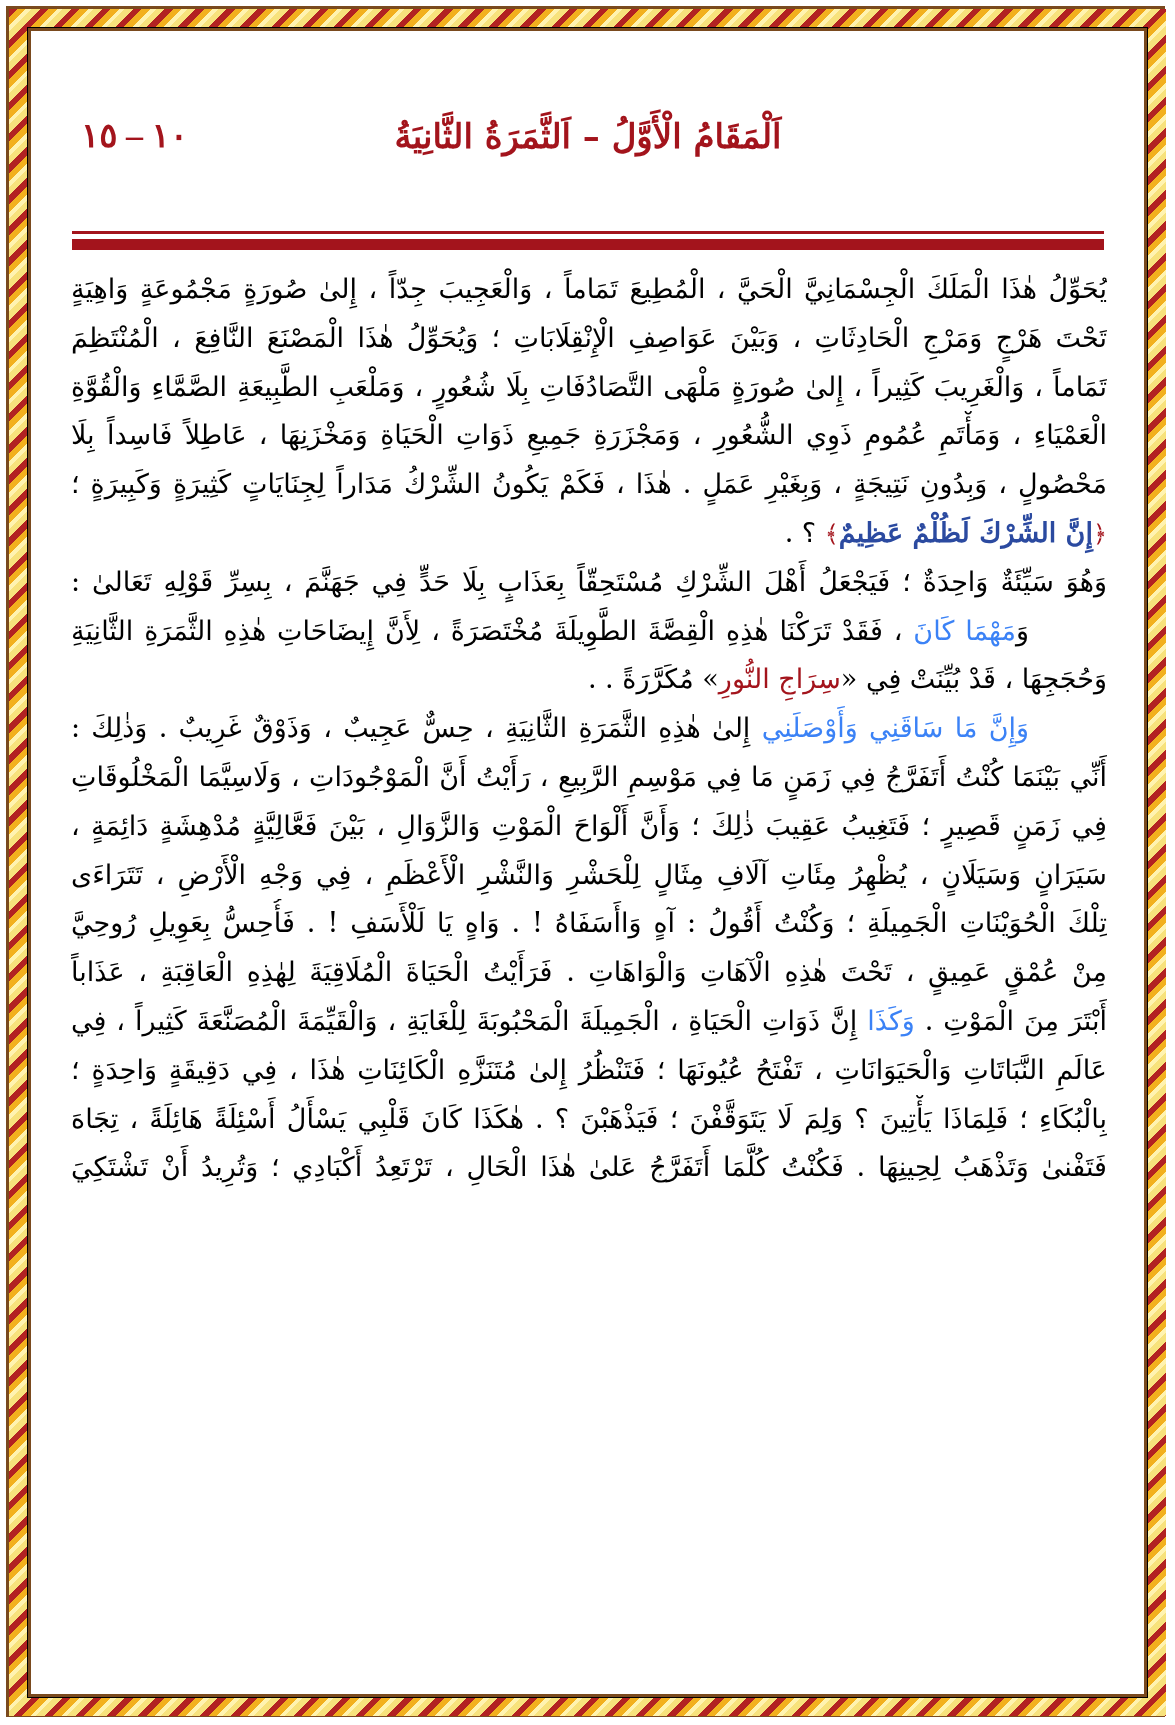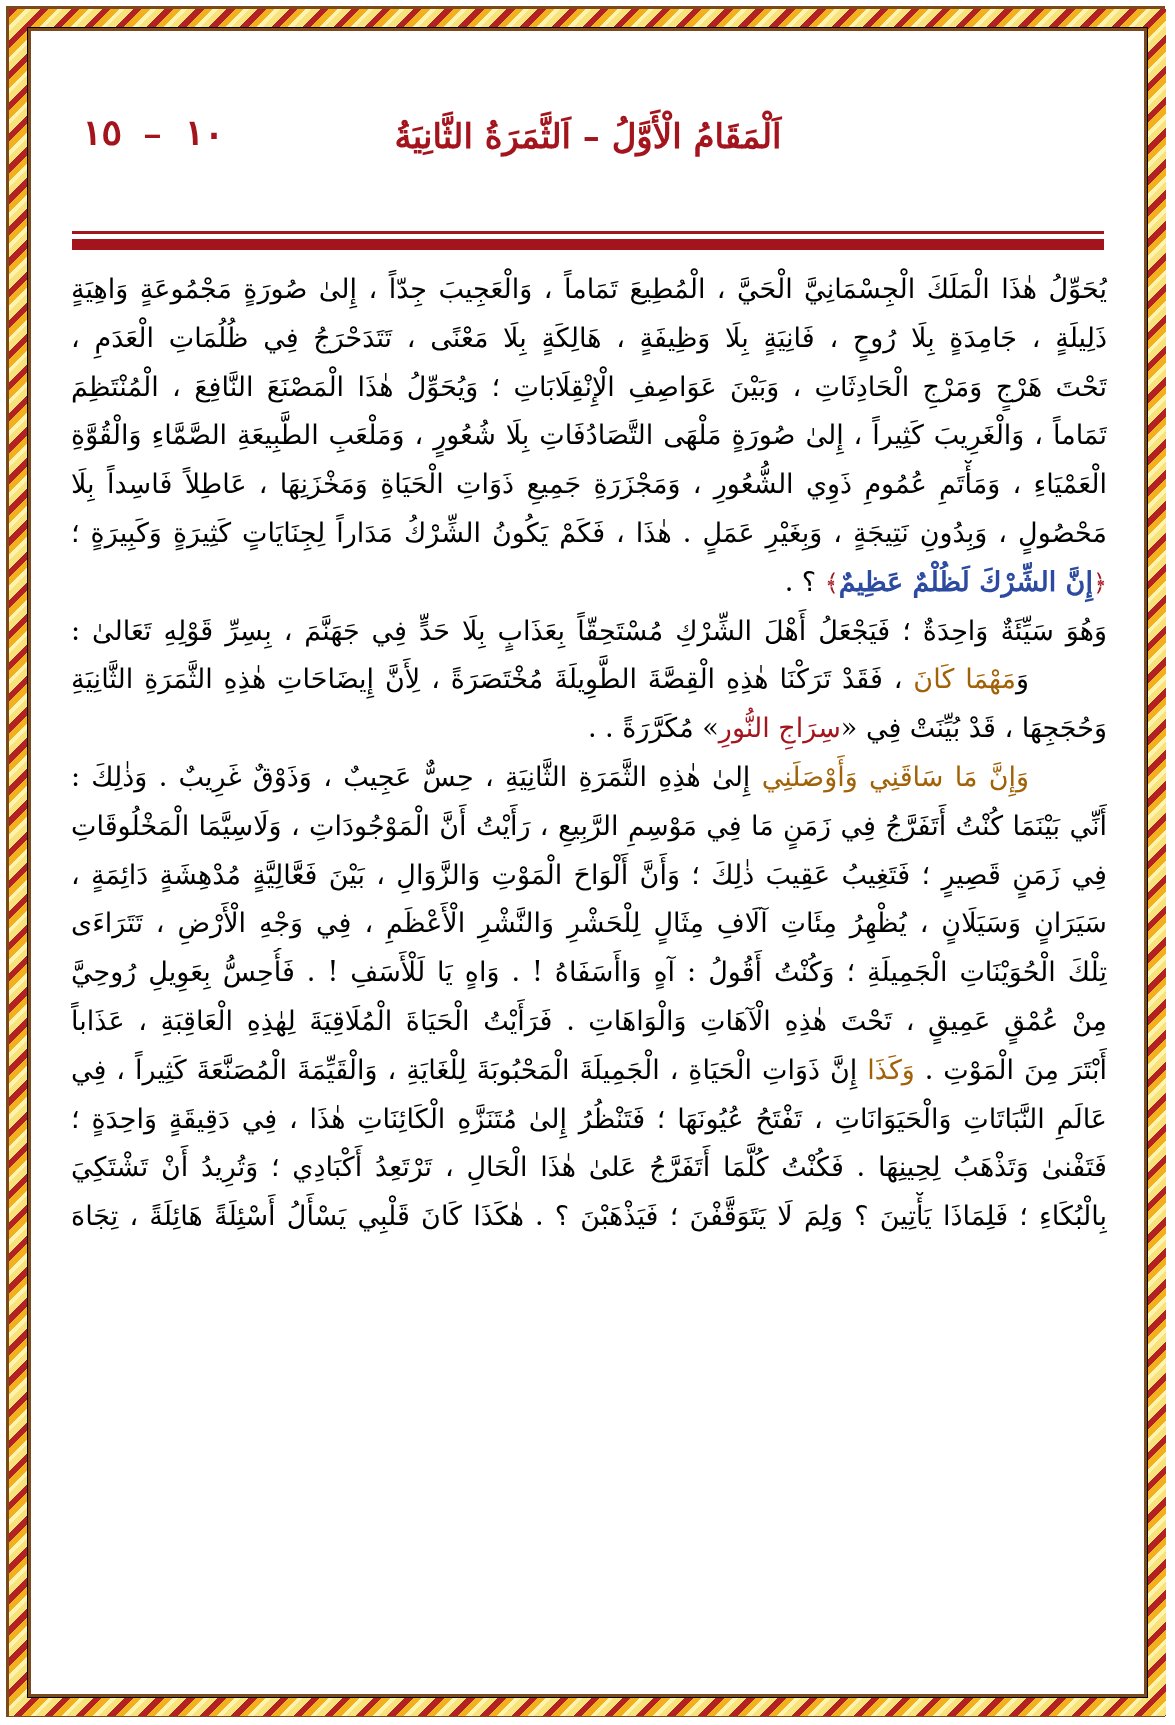--- a/index.html
+++ b/index.html
@@ -69,21 +69,21 @@
     }
     .header-pagenum {
       position: absolute;
       left: 8px;
       top: 0;
       direction: rtl;
       color: #a3141c;
       font-size: 34px;
       font-weight: bold;
       line-height: 70px;
-      font-family: Liberation Mono, monospace;
+      font-family: Liberation Serif, serif;
     }
     .rule-thin {
       position: absolute;
       left: 41px;
       top: 200px;
       width: 1032px;
       height: 3px;
       background: #a3141c;
     }
     .rule-thick {
@@ -114,21 +114,21 @@
       overflow: hidden;
       text-align: justify;
       text-align-last: justify;
     }
     .line.last {
       text-align-last: right;
     }
     .indent {
       padding-right: 78px;
     }
-    .red { color: #a16207; }
+    .red { color: #3b82f6; }
     .verse {
       color: #2b4aa0;
       font-weight: bold;
     }
     .verse-bracket {
       color: #a3141c;
       font-size: 24px;
     }
     .quote-title { color: #a3141c; }
   </style>
@@ -144,21 +144,20 @@
   <div class="header">
     <div class="header-title">اَلْمَقَامُ الْأَوَّلُ – اَلثَّمَرَةُ الثَّانِيَةُ</div>
     <div class="header-pagenum">١٠ – ١٥</div>
   </div>
   <div class="rule-thin"></div>
   <div class="rule-thick"></div>
 
   <div class="body-text">
 
     <span class="line">يُحَوِّلُ هٰذَا الْمَلَكَ الْجِسْمَانِيَّ الْحَيَّ ، الْمُطِيعَ تَمَاماً ، وَالْعَجِيبَ جِدّاً ، إِلىٰ صُورَةٍ مَجْمُوعَةٍ وَاهِيَةٍ</span>
-    <span class="line">ذَلِيلَةٍ ، جَامِدَةٍ بِلَا رُوحٍ ، فَانِيَةٍ بِلَا وَظِيفَةٍ ، هَالِكَةٍ بِلَا مَعْنًى ، تَتَدَحْرَجُ فِي ظُلُمَاتِ الْعَدَمِ ،</span>
     <span class="line">تَحْتَ هَرْجٍ وَمَرْجِ الْحَادِثَاتِ ، وَبَيْنَ عَوَاصِفِ الْإِنْقِلَابَاتِ ؛ وَيُحَوِّلُ هٰذَا الْمَصْنَعَ النَّافِعَ ، الْمُنْتَظِمَ</span>
     <span class="line">تَمَاماً ، وَالْغَرِيبَ كَثِيراً ، إِلىٰ صُورَةٍ مَلْهَى التَّصَادُفَاتِ بِلَا شُعُورٍ ، وَمَلْعَبِ الطَّبِيعَةِ الصَّمَّاءِ وَالْقُوَّةِ</span>
     <span class="line">الْعَمْيَاءِ ، وَمَأْتَمِ عُمُومِ ذَوِي الشُّعُورِ ، وَمَجْزَرَةِ جَمِيعِ ذَوَاتِ الْحَيَاةِ وَمَخْزَنِهَا ، عَاطِلاً فَاسِداً بِلَا</span>
     <span class="line">مَحْصُولٍ ، وَبِدُونِ نَتِيجَةٍ ، وَبِغَيْرِ عَمَلٍ . هٰذَا ، فَكَمْ يَكُونُ الشِّرْكُ مَدَاراً لِجِنَايَاتٍ كَثِيرَةٍ وَكَبِيرَةٍ ؛</span>
     <span class="line last">
       <span class="verse-bracket">﴿</span><span class="verse">إِنَّ الشِّرْكَ لَظُلْمٌ عَظِيمٌ</span><span class="verse-bracket">﴾</span><span> ؟ .</span>
     </span>
     <span class="line">وَهُوَ سَيِّئَةٌ وَاحِدَةٌ ؛ فَيَجْعَلُ أَهْلَ الشِّرْكِ مُسْتَحِقّاً بِعَذَابٍ بِلَا حَدٍّ فِي جَهَنَّمَ ، بِسِرِّ قَوْلِهِ تَعَالىٰ :</span>
 
     <span class="line indent">
@@ -173,16 +172,16 @@
     </span>
     <span class="line">أَنِّي بَيْنَمَا كُنْتُ أَتَفَرَّجُ فِي زَمَنٍ مَا فِي مَوْسِمِ الرَّبِيعِ ، رَأَيْتُ أَنَّ الْمَوْجُودَاتِ ، وَلَاسِيَّمَا الْمَخْلُوقَاتِ</span>
     <span class="line">فِي زَمَنٍ قَصِيرٍ ؛ فَتَغِيبُ عَقِيبَ ذٰلِكَ ؛ وَأَنَّ أَلْوَاحَ الْمَوْتِ وَالزَّوَالِ ، بَيْنَ فَعَّالِيَّةٍ مُدْهِشَةٍ دَائِمَةٍ ،</span>
     <span class="line">سَيَرَانٍ وَسَيَلَانٍ ، يُظْهِرُ مِئَاتِ آلَافِ مِثَالٍ لِلْحَشْرِ وَالنَّشْرِ الْأَعْظَمِ ، فِي وَجْهِ الْأَرْضِ ، تَتَرَاءَى</span>
     <span class="line">تِلْكَ الْحُوَيْنَاتِ الْجَمِيلَةِ ؛ وَكُنْتُ أَقُولُ : آهٍ وَاأَسَفَاهُ ! . وَاهٍ يَا لَلْأَسَفِ ! . فَأُحِسُّ بِعَوِيلِ رُوحِيَّ</span>
     <span class="line">مِنْ عُمْقٍ عَمِيقٍ ، تَحْتَ هٰذِهِ الْآهَاتِ وَالْوَاهَاتِ . فَرَأَيْتُ الْحَيَاةَ الْمُلَاقِيَةَ لِهٰذِهِ الْعَاقِبَةِ ، عَذَاباً</span>
     <span class="line">
       <span>أَبْتَرَ مِنَ الْمَوْتِ . </span><span class="red">وَكَذَا</span><span> إِنَّ ذَوَاتِ الْحَيَاةِ ، الْجَمِيلَةَ الْمَحْبُوبَةَ لِلْغَايَةِ ، وَالْقَيِّمَةَ الْمُصَنَّعَةَ كَثِيراً ، فِي</span>
     </span>
     <span class="line">عَالَمِ النَّبَاتَاتِ وَالْحَيَوَانَاتِ ، تَفْتَحُ عُيُونَهَا ؛ فَتَنْظُرُ إِلىٰ مُتَنَزَّهِ الْكَائِنَاتِ هٰذَا ، فِي دَقِيقَةٍ وَاحِدَةٍ ؛</span>
+    <span class="line">بِالْبُكَاءِ ؛ فَلِمَاذَا يَأْتِينَ ؟ وَلِمَ لَا يَتَوَقَّفْنَ ؛ فَيَذْهَبْنَ ؟ . هٰكَذَا كَانَ قَلْبِي يَسْأَلُ أَسْئِلَةً هَائِلَةً ، تِجَاهَ</span>
     <span class="line">فَتَفْنىٰ وَتَذْهَبُ لِحِينِهَا . فَكُنْتُ كُلَّمَا أَتَفَرَّجُ عَلىٰ هٰذَا الْحَالِ ، تَرْتَعِدُ أَكْبَادِي ؛ وَتُرِيدُ أَنْ تَشْتَكِيَ</span>
-    <span class="line">بِالْبُكَاءِ ؛ فَلِمَاذَا يَأْتِينَ ؟ وَلِمَ لَا يَتَوَقَّفْنَ ؛ فَيَذْهَبْنَ ؟ . هٰكَذَا كَانَ قَلْبِي يَسْأَلُ أَسْئِلَةً هَائِلَةً ، تِجَاهَ</span>
   </div>
 </div>
 
 </body></html>

